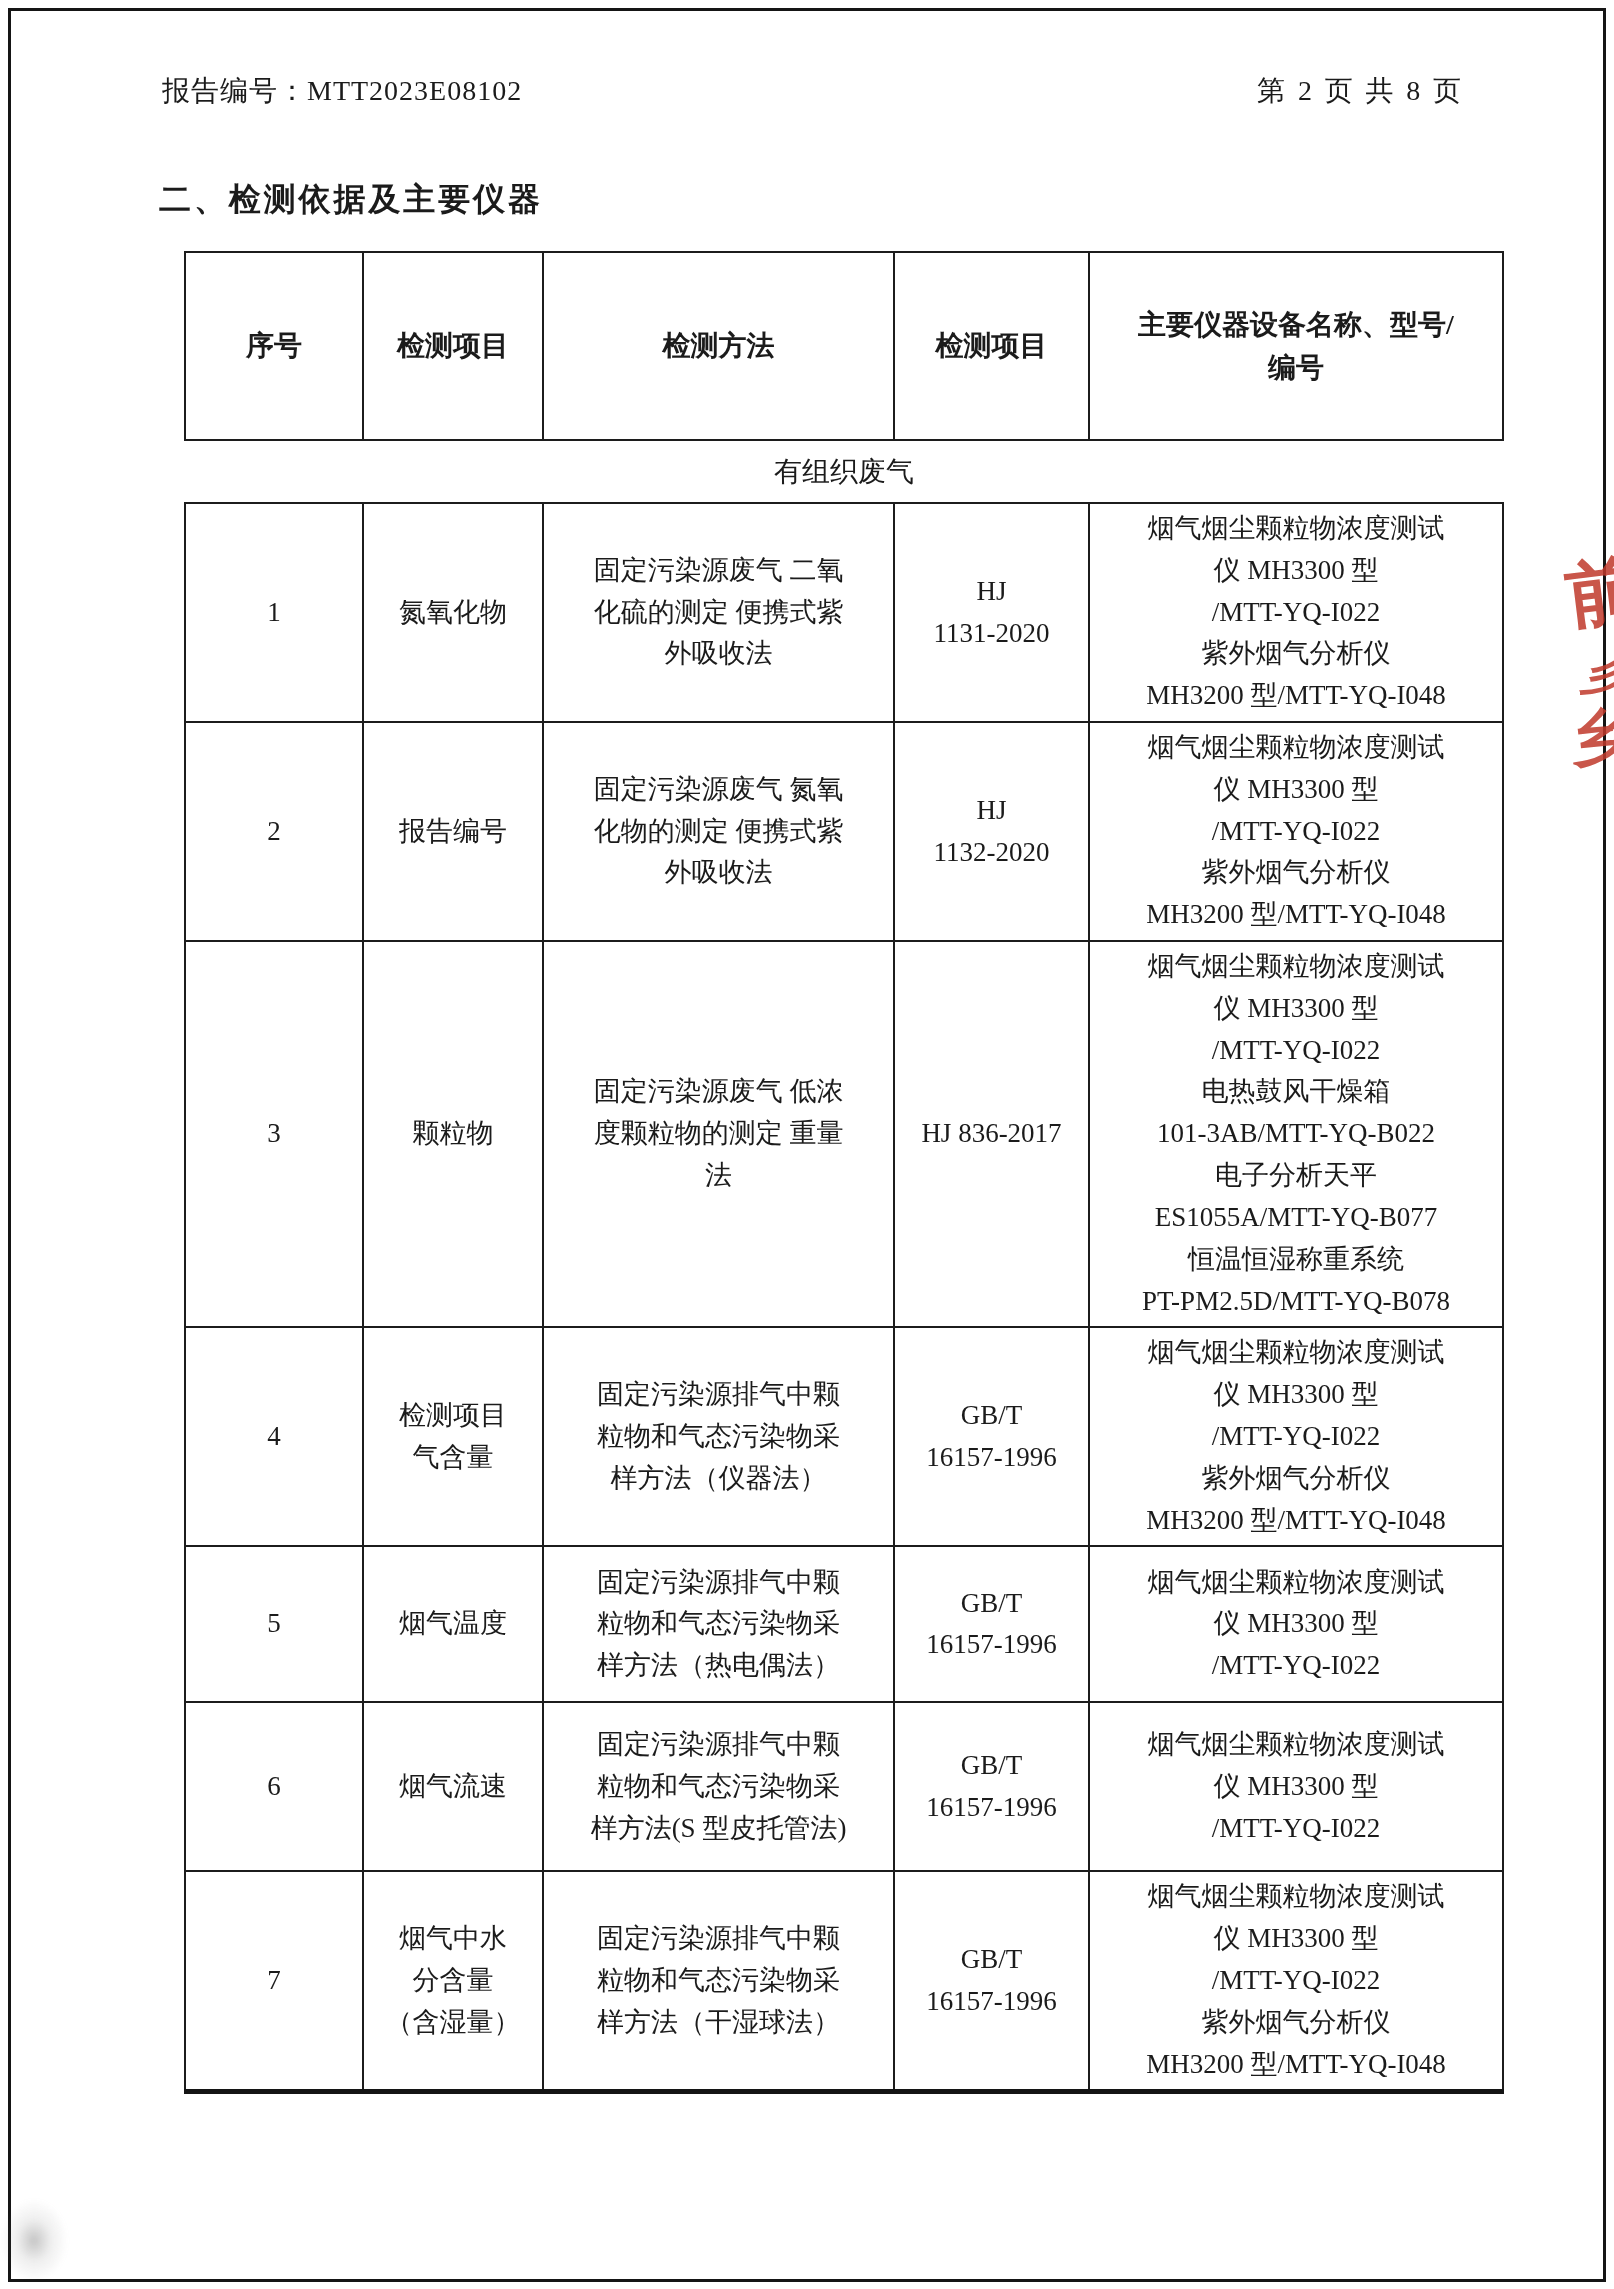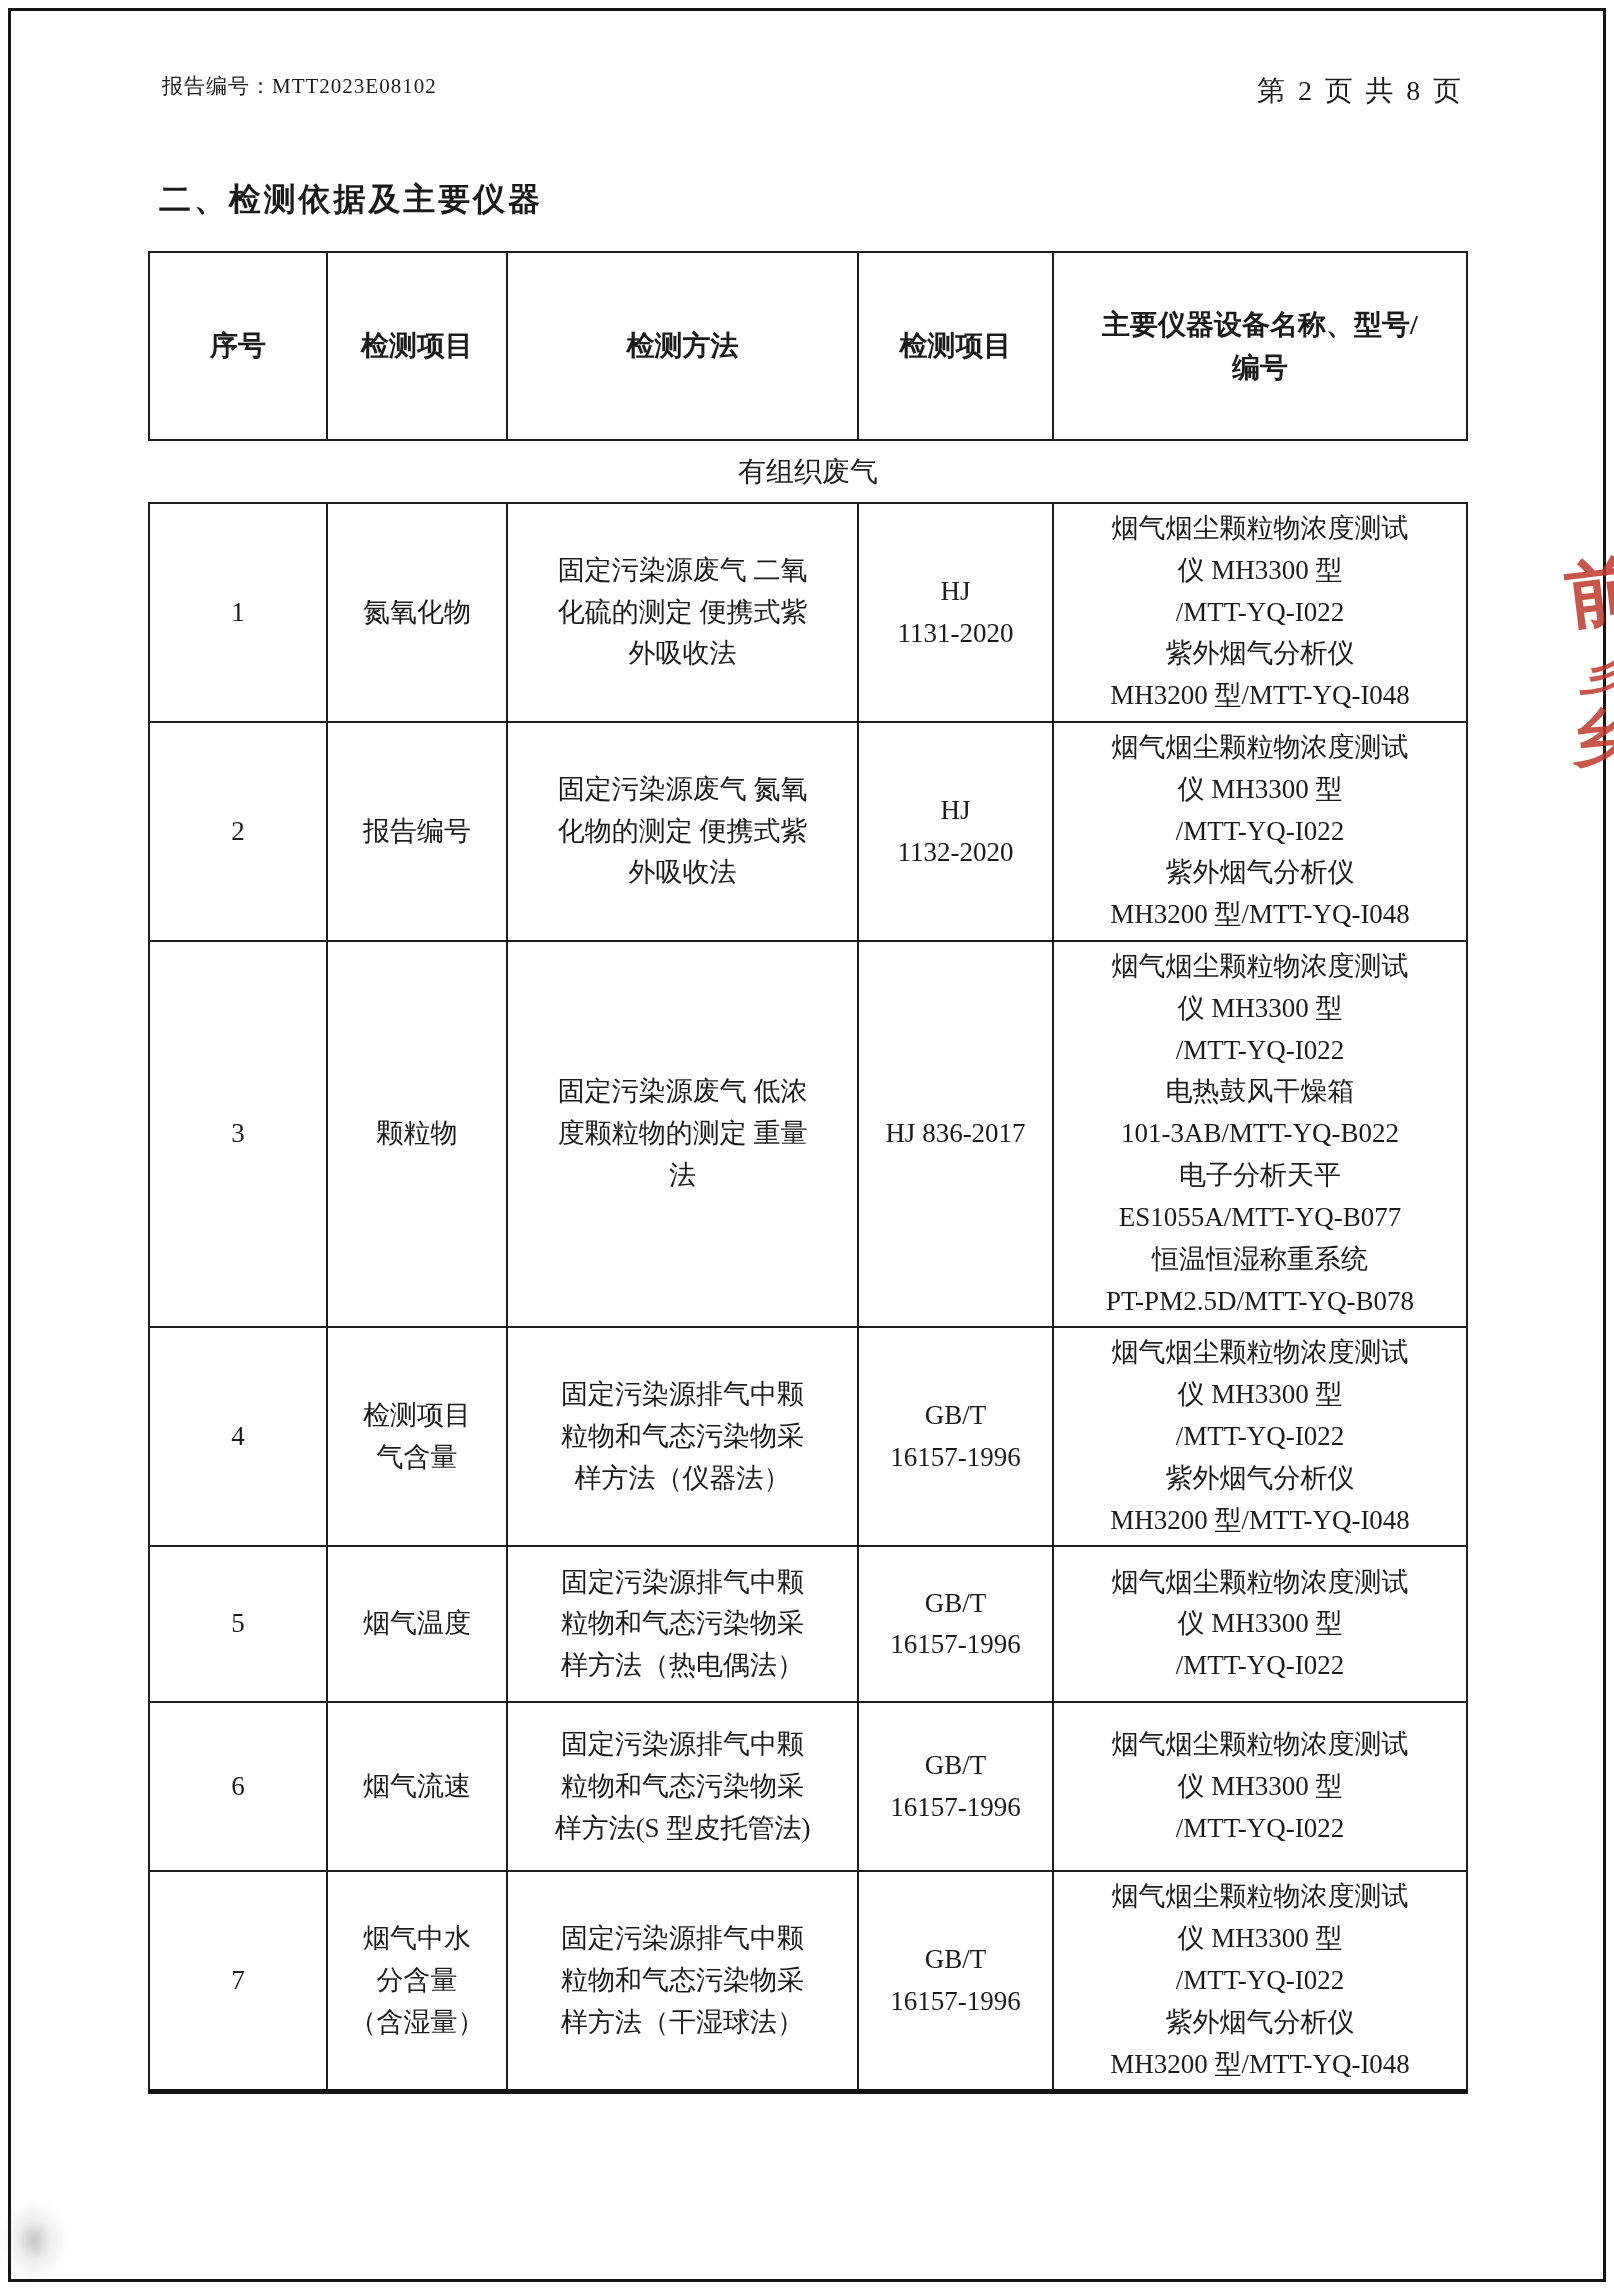--- a/index.html
+++ b/index.html
@@ -11,21 +11,21 @@
     font-family:"Liberation Serif","DejaVu Serif",serif;
     color:#1b1b1b;
   }
   .frame{
     position:absolute;inset:7.8px;
     border:3.9px solid #151515;
     pointer-events:none;
   }
   .report-no{
     position:absolute;left:162px;top:72px;
-    font-size:21px;letter-spacing:1px;
+    font-size:28px;letter-spacing:1px;
   }
   .page-no{
     position:absolute;right:150px;top:72px;
     font-size:28px;letter-spacing:2.9px;
   }
   .doc-title{
     position:absolute;left:159px;top:154px;
     font-size:32px;font-weight:700;letter-spacing:2.9px;margin-top:24px;
   }
   table.main{
@@ -34,21 +34,21 @@
     border-collapse:collapse;table-layout:fixed;
     font-size:27px;line-height:1.55;
   }
   table.main td, table.main th{
     border:2px solid #1c1c1c;
     text-align:center;vertical-align:middle;
     padding:3.9px 7.8px;
     white-space:pre-line;
     font-weight:normal;
   }
-  table.main{border-top:2.9px solid #141414;border-bottom:5.9px solid #141414;}
+  table.main{border-top:2.9px solid #141414;border-bottom:5.9px solid #141414;margin-left:36px;}
   tr.hdr th{font-weight:700;font-size:28px;}
   tr.hdr{height:188px;}
   tr.group-row{height:63px;}
   tr.group-row td{border-left:none;border-right:none;font-size:28px;}
   tr.r1{height:210px;}
   tr.r2{height:210px;}
   tr.r3{height:371px;}
   tr.r4{height:215px;}
   tr.r5{height:156px;}
   tr.r6{height:169px;}

